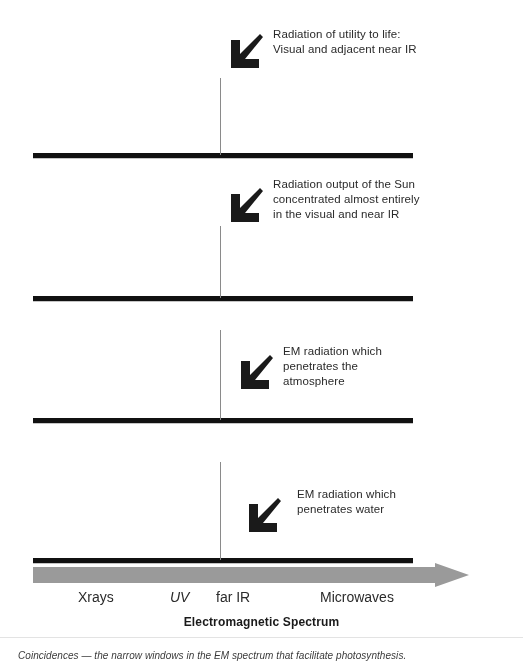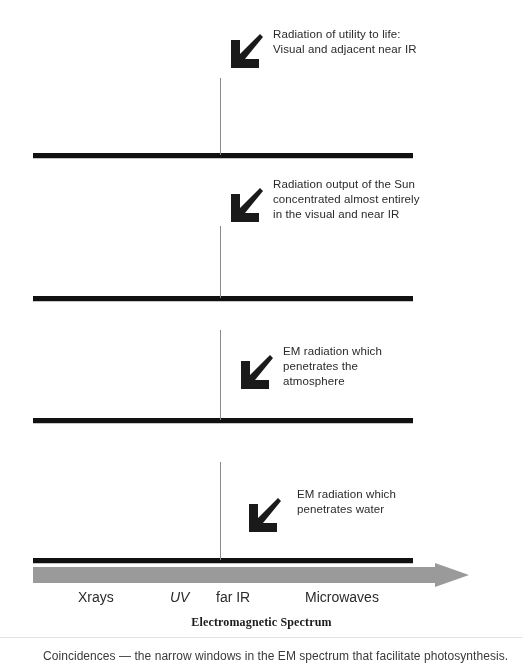--- a/index.html
+++ b/index.html
@@ -82,38 +82,38 @@
   #spectrum-title {
     position: absolute;
     top: 615px;
     left: 0;
     width: 523px;
     text-align: center;
     font-size: 12px;
     font-weight: bold;
     color: #1a1a1a;
     letter-spacing: .15px;
-    font-family: Liberation Serif, serif;
   }
 
   
   #caption-divider {
     position: absolute;
     left: 0;
     top: 637px;
     width: 523px;
     height: 1px;
     background: #e3e3e3;
   }
   #figure-caption {
     position: absolute;
-    left: 43px;
+    left: 18px;
     top: 648px;
     width: 480px;
-    font-size: 12px;
+    font-size: 10px;
+    font-style: italic;
     color: #3a3a3a;
     line-height: 16px;
     letter-spacing: .05px;
   }
 </style>
 </head>
 <body>
 
 <div id="figure-panel">
 
@@ -161,19 +161,19 @@
 
   <div id="spectrum-arrow">
     <svg viewBox="0 0 436 24" xmlns="http://www.w3.org/2000/svg">
       <path d="M0 4 L402 4 L402 0 L436 12 L402 24 L402 20 L0 20 Z" fill="#9a9a9a"></path>
     </svg>
   </div>
 
   <div class="spec-label" style="left: 78px;">Xrays</div>
   <div class="spec-label" style="left: 170px; font-style: italic;">UV</div>
   <div class="spec-label" style="left: 216px;">far IR</div>
-  <div class="spec-label" style="left: 305px;">Microwaves</div>
+  <div class="spec-label" style="left: 320px;">Microwaves</div>
 
   <div id="spectrum-title">Electromagnetic Spectrum</div>
 </div>
 
 <div id="caption-divider"></div>
 <div id="figure-caption">Coincidences — the narrow windows in the EM spectrum that facilitate photosynthesis.</div>
 
 </body></html>

